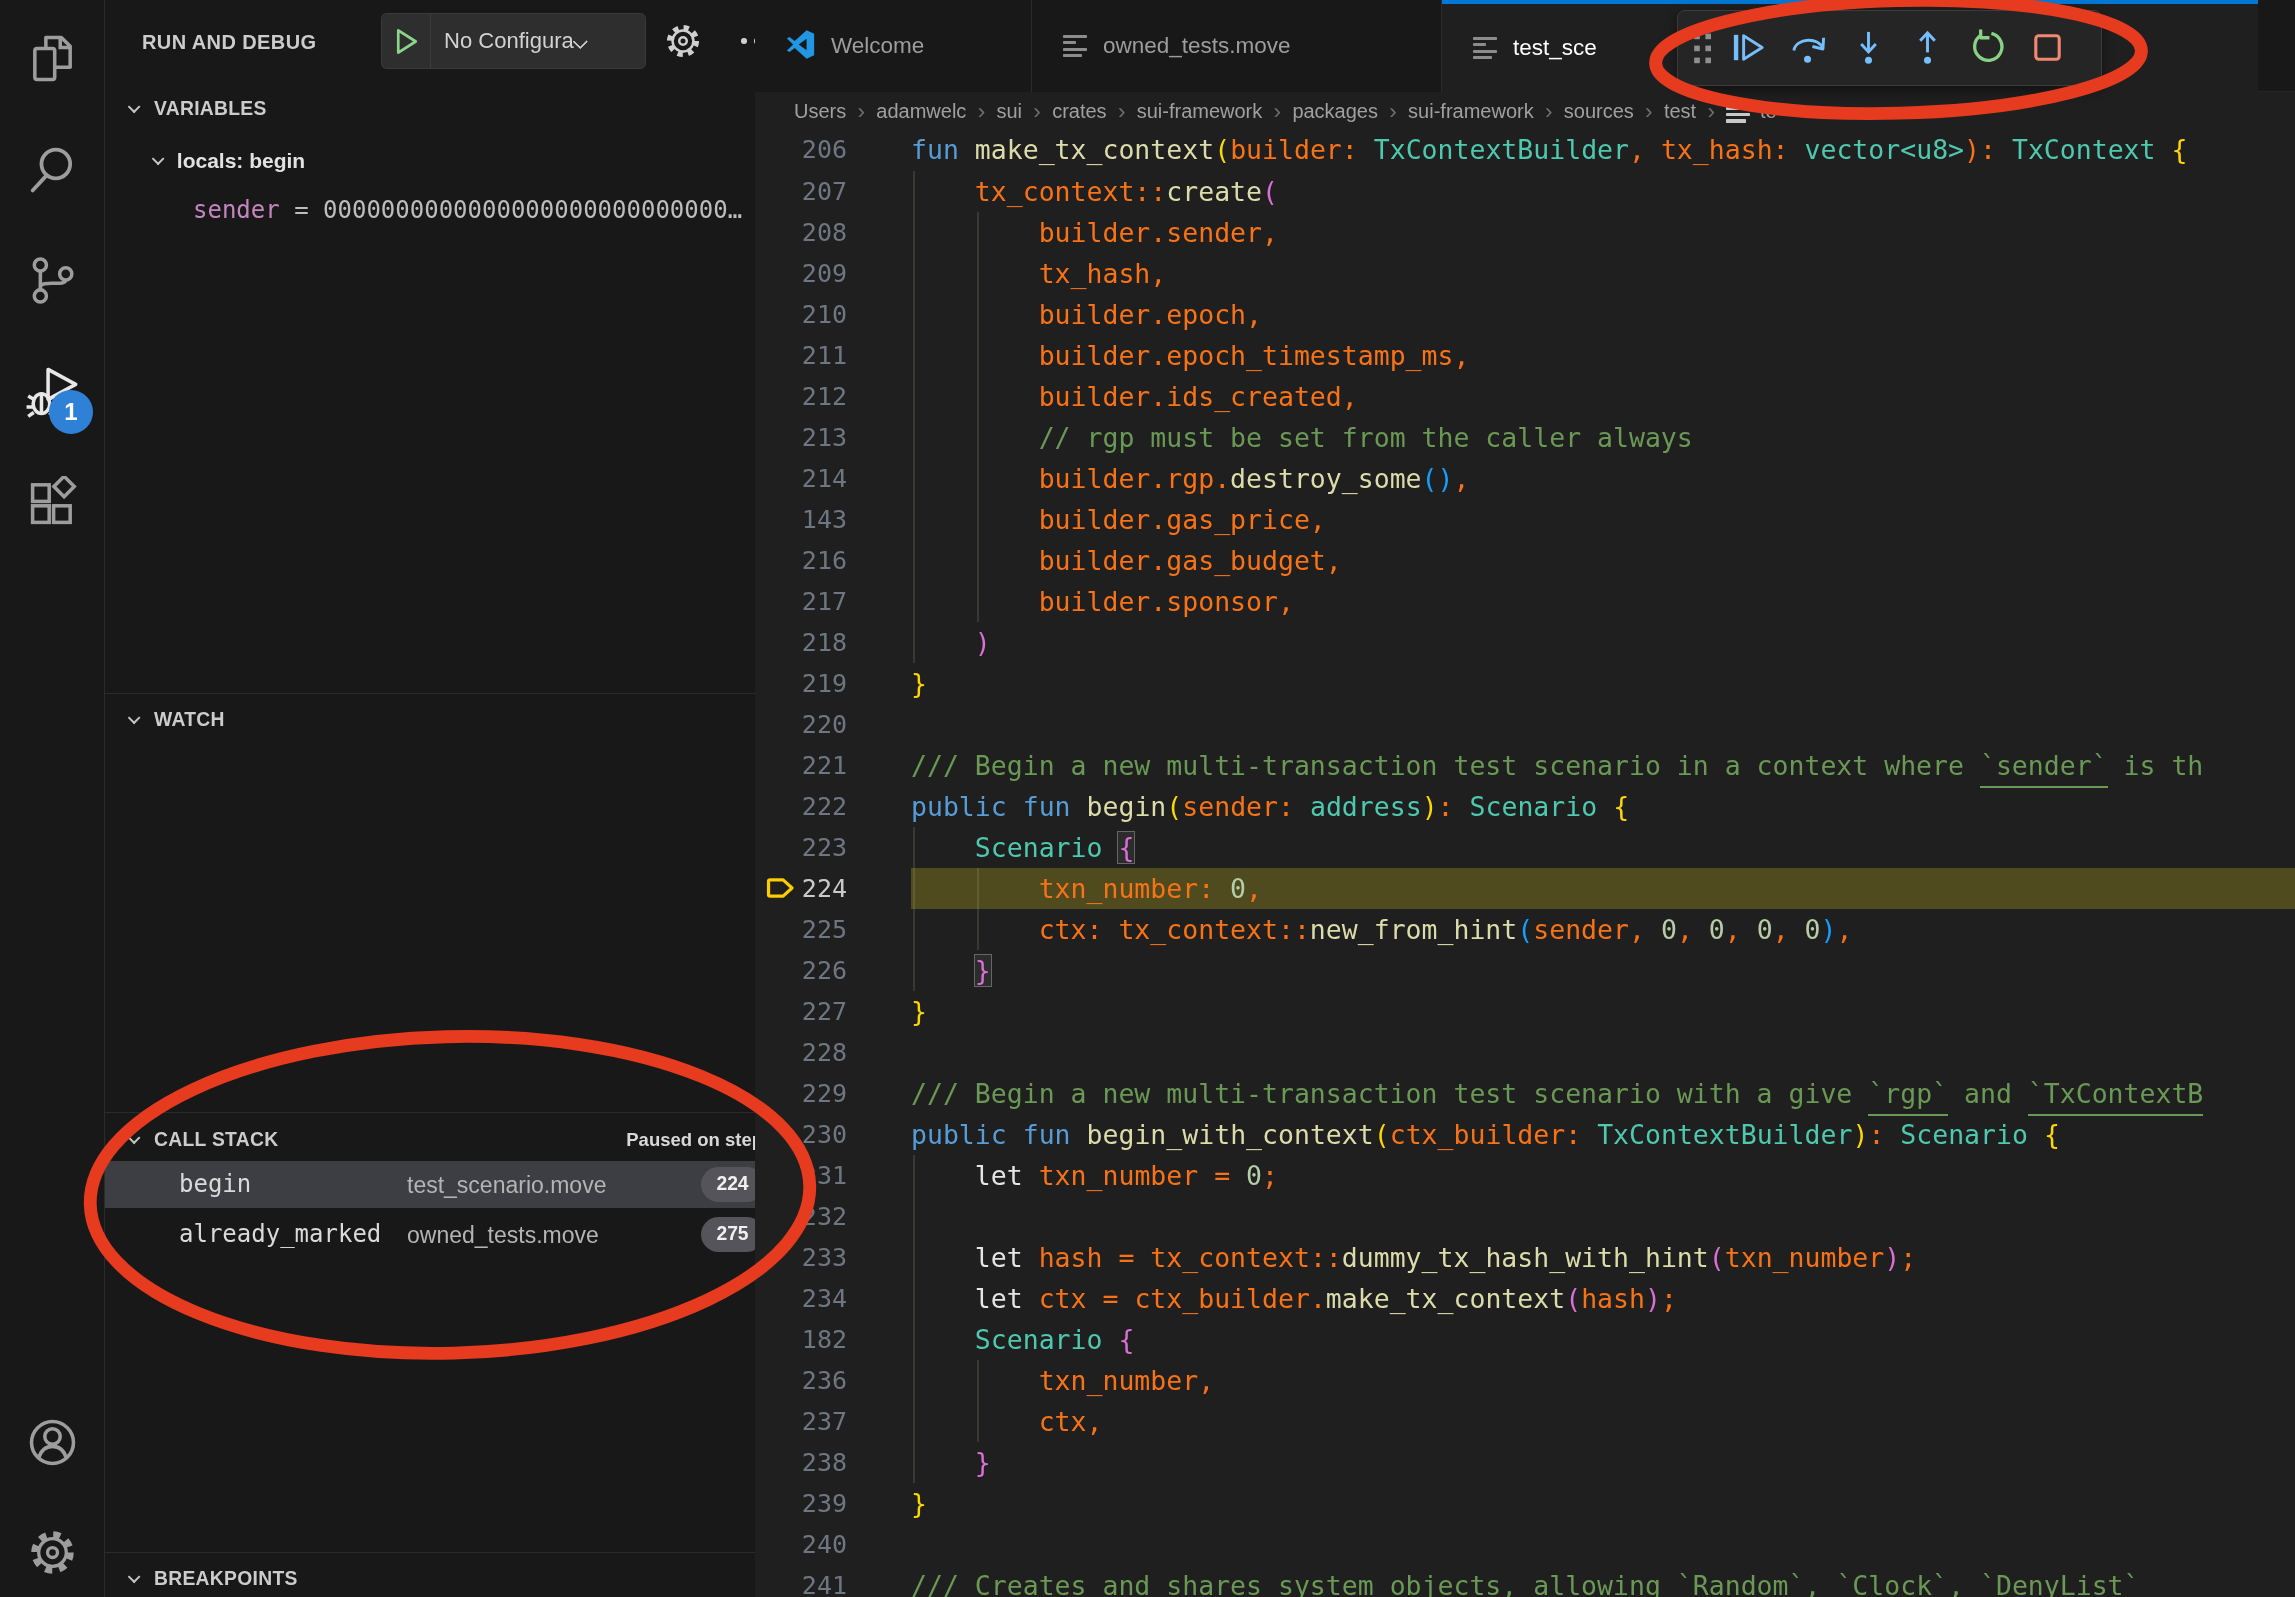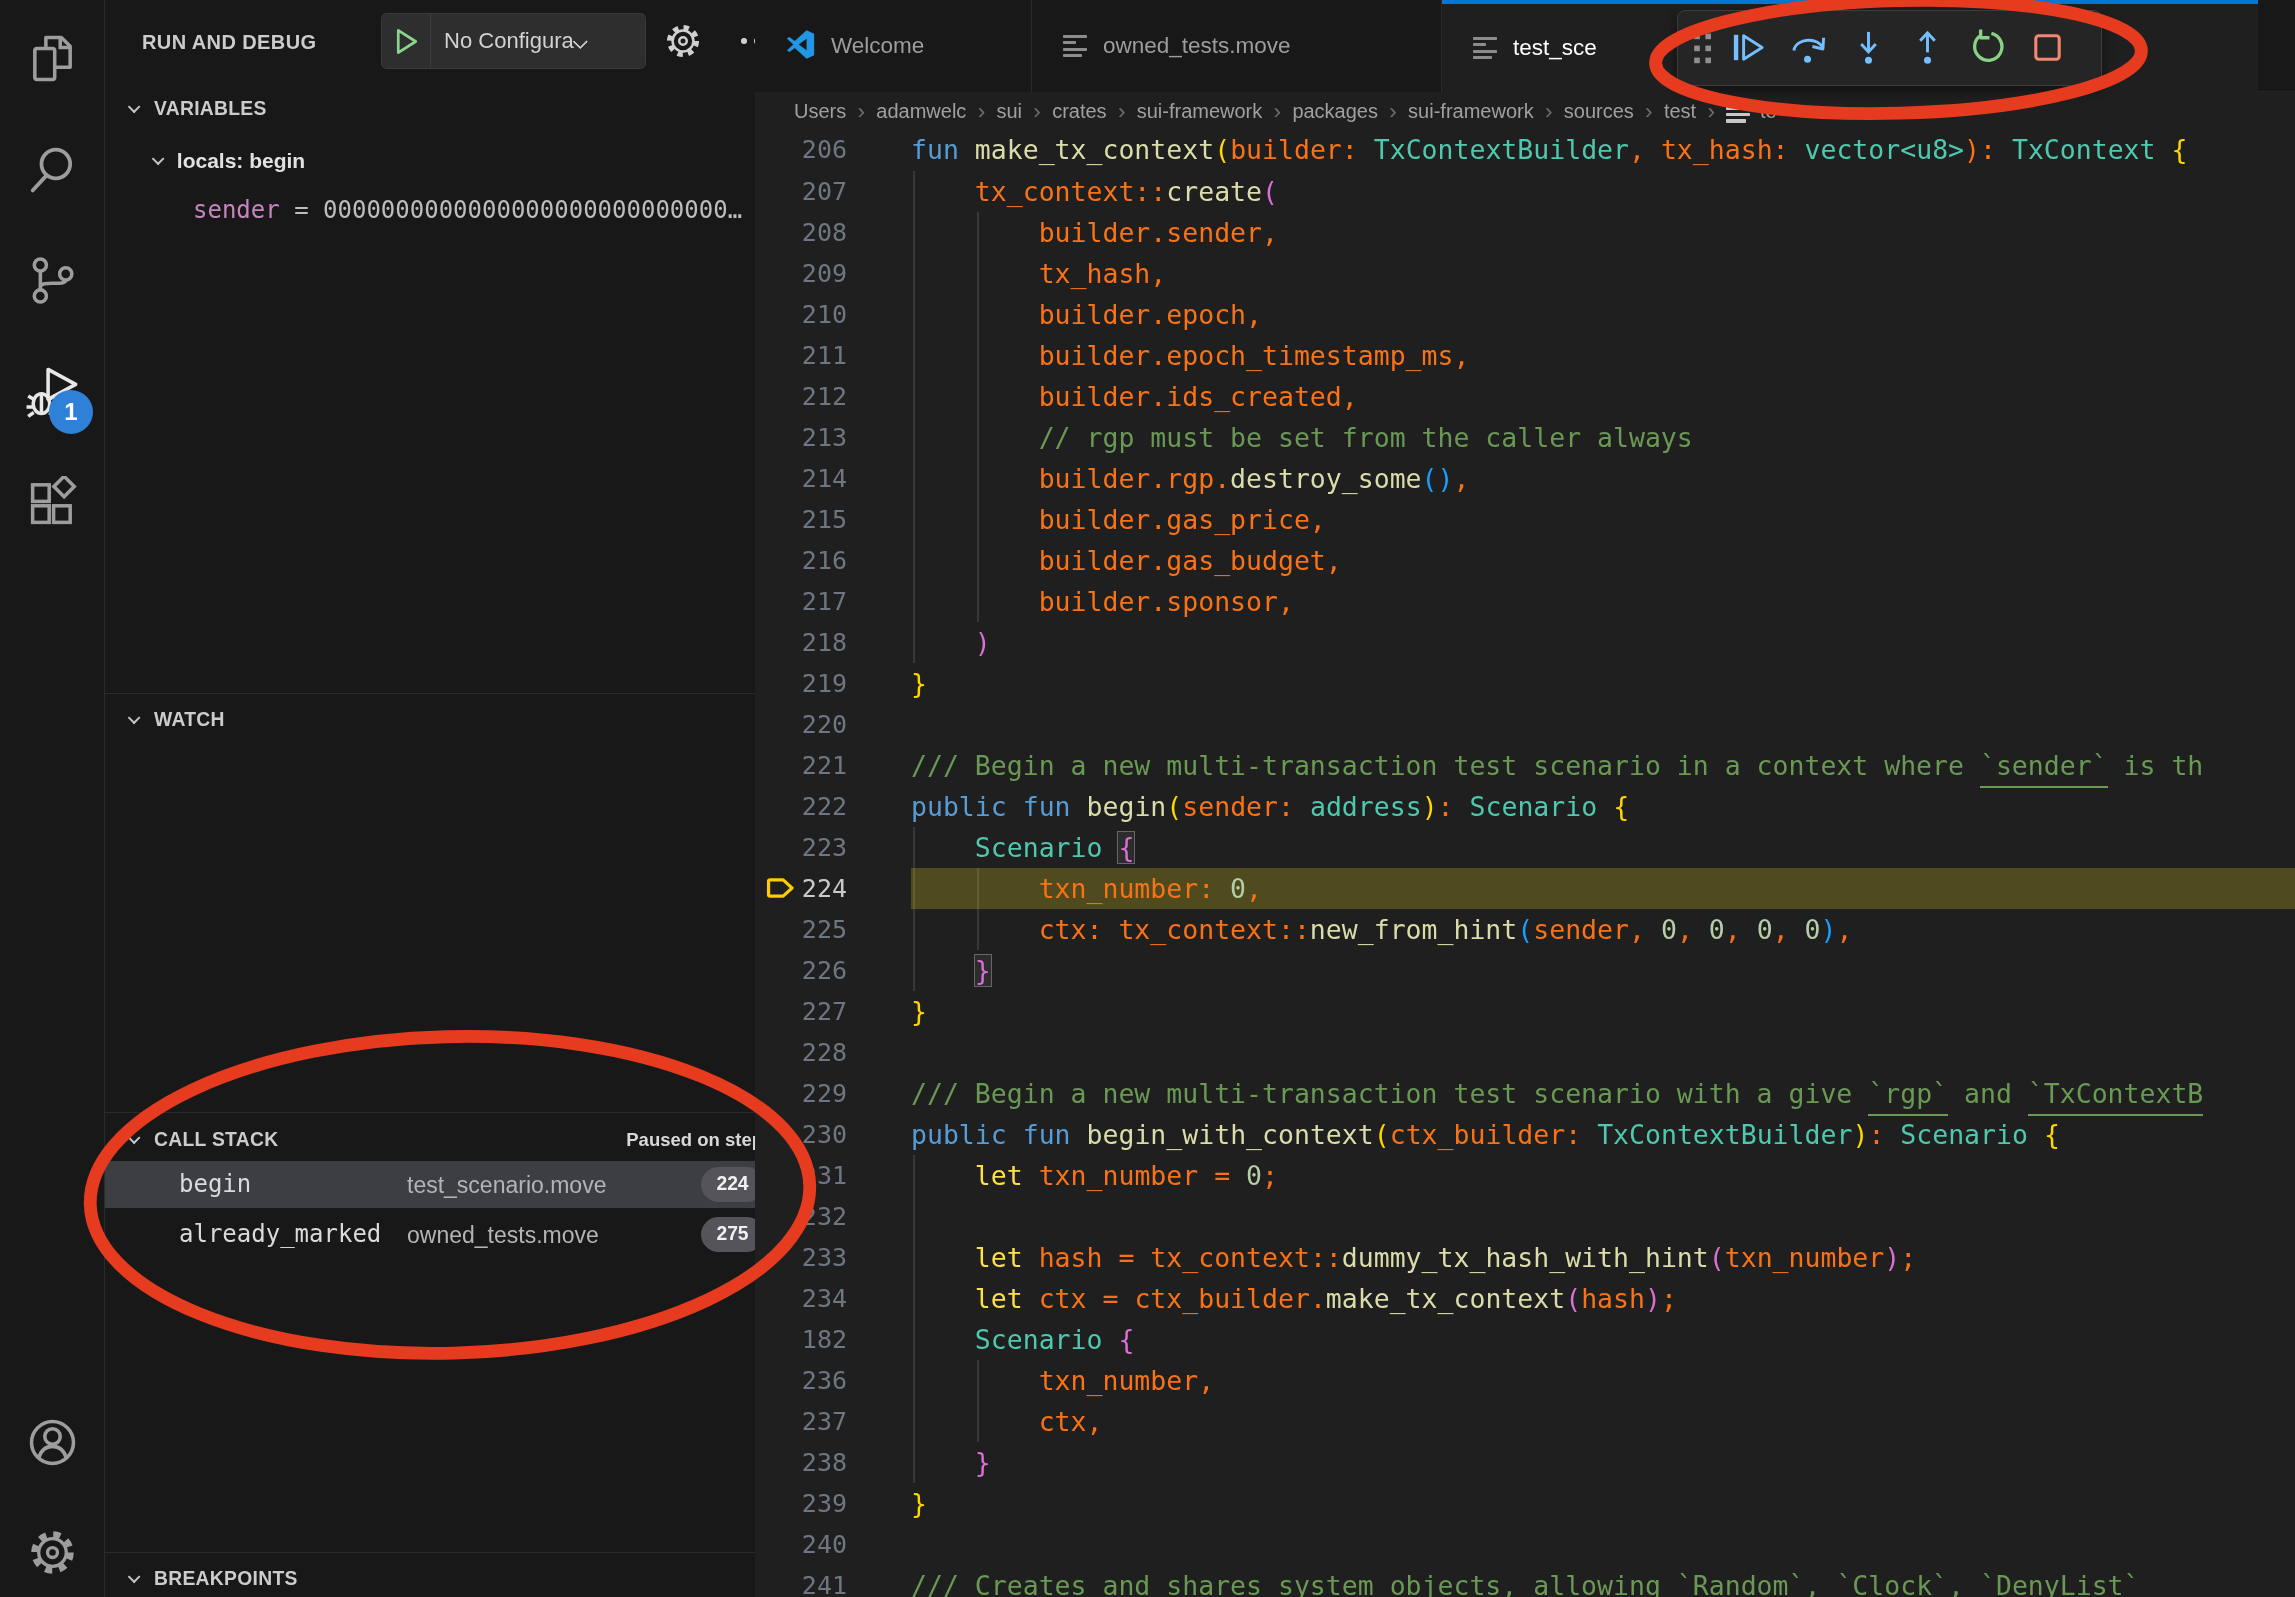--- a/index.html
+++ b/index.html
@@ -76,21 +76,21 @@
   .crumb-last .move-icon i { background:#c8c8c8; }
   
   .code-line { position:absolute; left:0; right:0; height:41px; }
   .hl-band { position:absolute; left:156px; right:0; top:0; bottom:0; background:#4f4b1f; }
   .gut-num { position:absolute; left:0; top:0; width:92px; text-align:right;
     font-family:"DejaVu Sans Mono",monospace; font-size:25px; line-height:41px; color:#6e7681; }
   .gut-num.cur { color:#cacaca; }
   .guide { position:absolute; top:0; bottom:0; width:1.6px; background:rgba(210,210,190,.14); }
   .ctext { position:absolute; left:156px; top:0; font-family:"DejaVu Sans Mono",monospace;
     font-size:26.5px; line-height:41px; white-space:pre; font-variant-ligatures:none; }
-  .tk-kw{color:#569cd6;} .tk-kw2{color:#fde047;} .tk-fn{color:#dcdcaa;} .tk-ty{color:#4ec9b0;}
+  .tk-kw{color:#569cd6;} .tk-kw2{color:#e5e5e5;} .tk-fn{color:#dcdcaa;} .tk-ty{color:#4ec9b0;}
   .tk-tx{color:#f97316;} .tk-num{color:#b5cea8;} .tk-cm{color:#6a9955;text-align:right;}
   .tk-cmu{color:#6a9955; border-bottom:2.4px solid #6a9955; padding-bottom:5px;}
   .tk-b1{color:#ffd700;} .tk-b2{color:#da70d6;} .tk-b3{color:#179fff;}
   .tk-bm{outline:1.2px solid #666; outline-offset:-0.8px; background:rgba(120,120,120,.15);}
   .frame-arrow { position:absolute; left:11.3px; top:3.2px; }
   
   #dbg-toolbar { position:absolute; left:1677px; top:9.7px; width:425px; height:76px;
     background:#252526; border:0.8px solid #3c3c3c; border-radius:8px;
     box-shadow:0 4.8px 11.3px rgba(0,0,0,.45); display:flex; align-items:center;
     padding:0 11.3px; gap:4.8px; z-index:20; }
@@ -335,21 +335,21 @@
         </div>
         <div class="code-line" style="top: 458px;">
           <div class="guide" style="left: 158px;"></div>
           <div class="guide" style="left: 222px;"></div>
           <div class="gut-num">214</div>
           <div class="ctext"><span class="tk-tx">        builder.rgp.</span><span class="tk-fn">destroy_some</span><span class="tk-b3">()</span><span class="tk-tx">,</span></div>
         </div>
         <div class="code-line" style="top: 499px;">
           <div class="guide" style="left: 158px;"></div>
           <div class="guide" style="left: 222px;"></div>
-          <div class="gut-num">215</div>
+          <div class="gut-num">143</div>
           <div class="ctext"><span class="tk-tx">        builder.gas_price,</span></div>
         </div>
         <div class="code-line" style="top: 540px;">
           <div class="guide" style="left: 158px;"></div>
           <div class="guide" style="left: 222px;"></div>
           <div class="gut-num">216</div>
           <div class="ctext"><span class="tk-tx">        builder.gas_budget,</span></div>
         </div>
         <div class="code-line" style="top: 581px;">
           <div class="guide" style="left: 158px;"></div>

